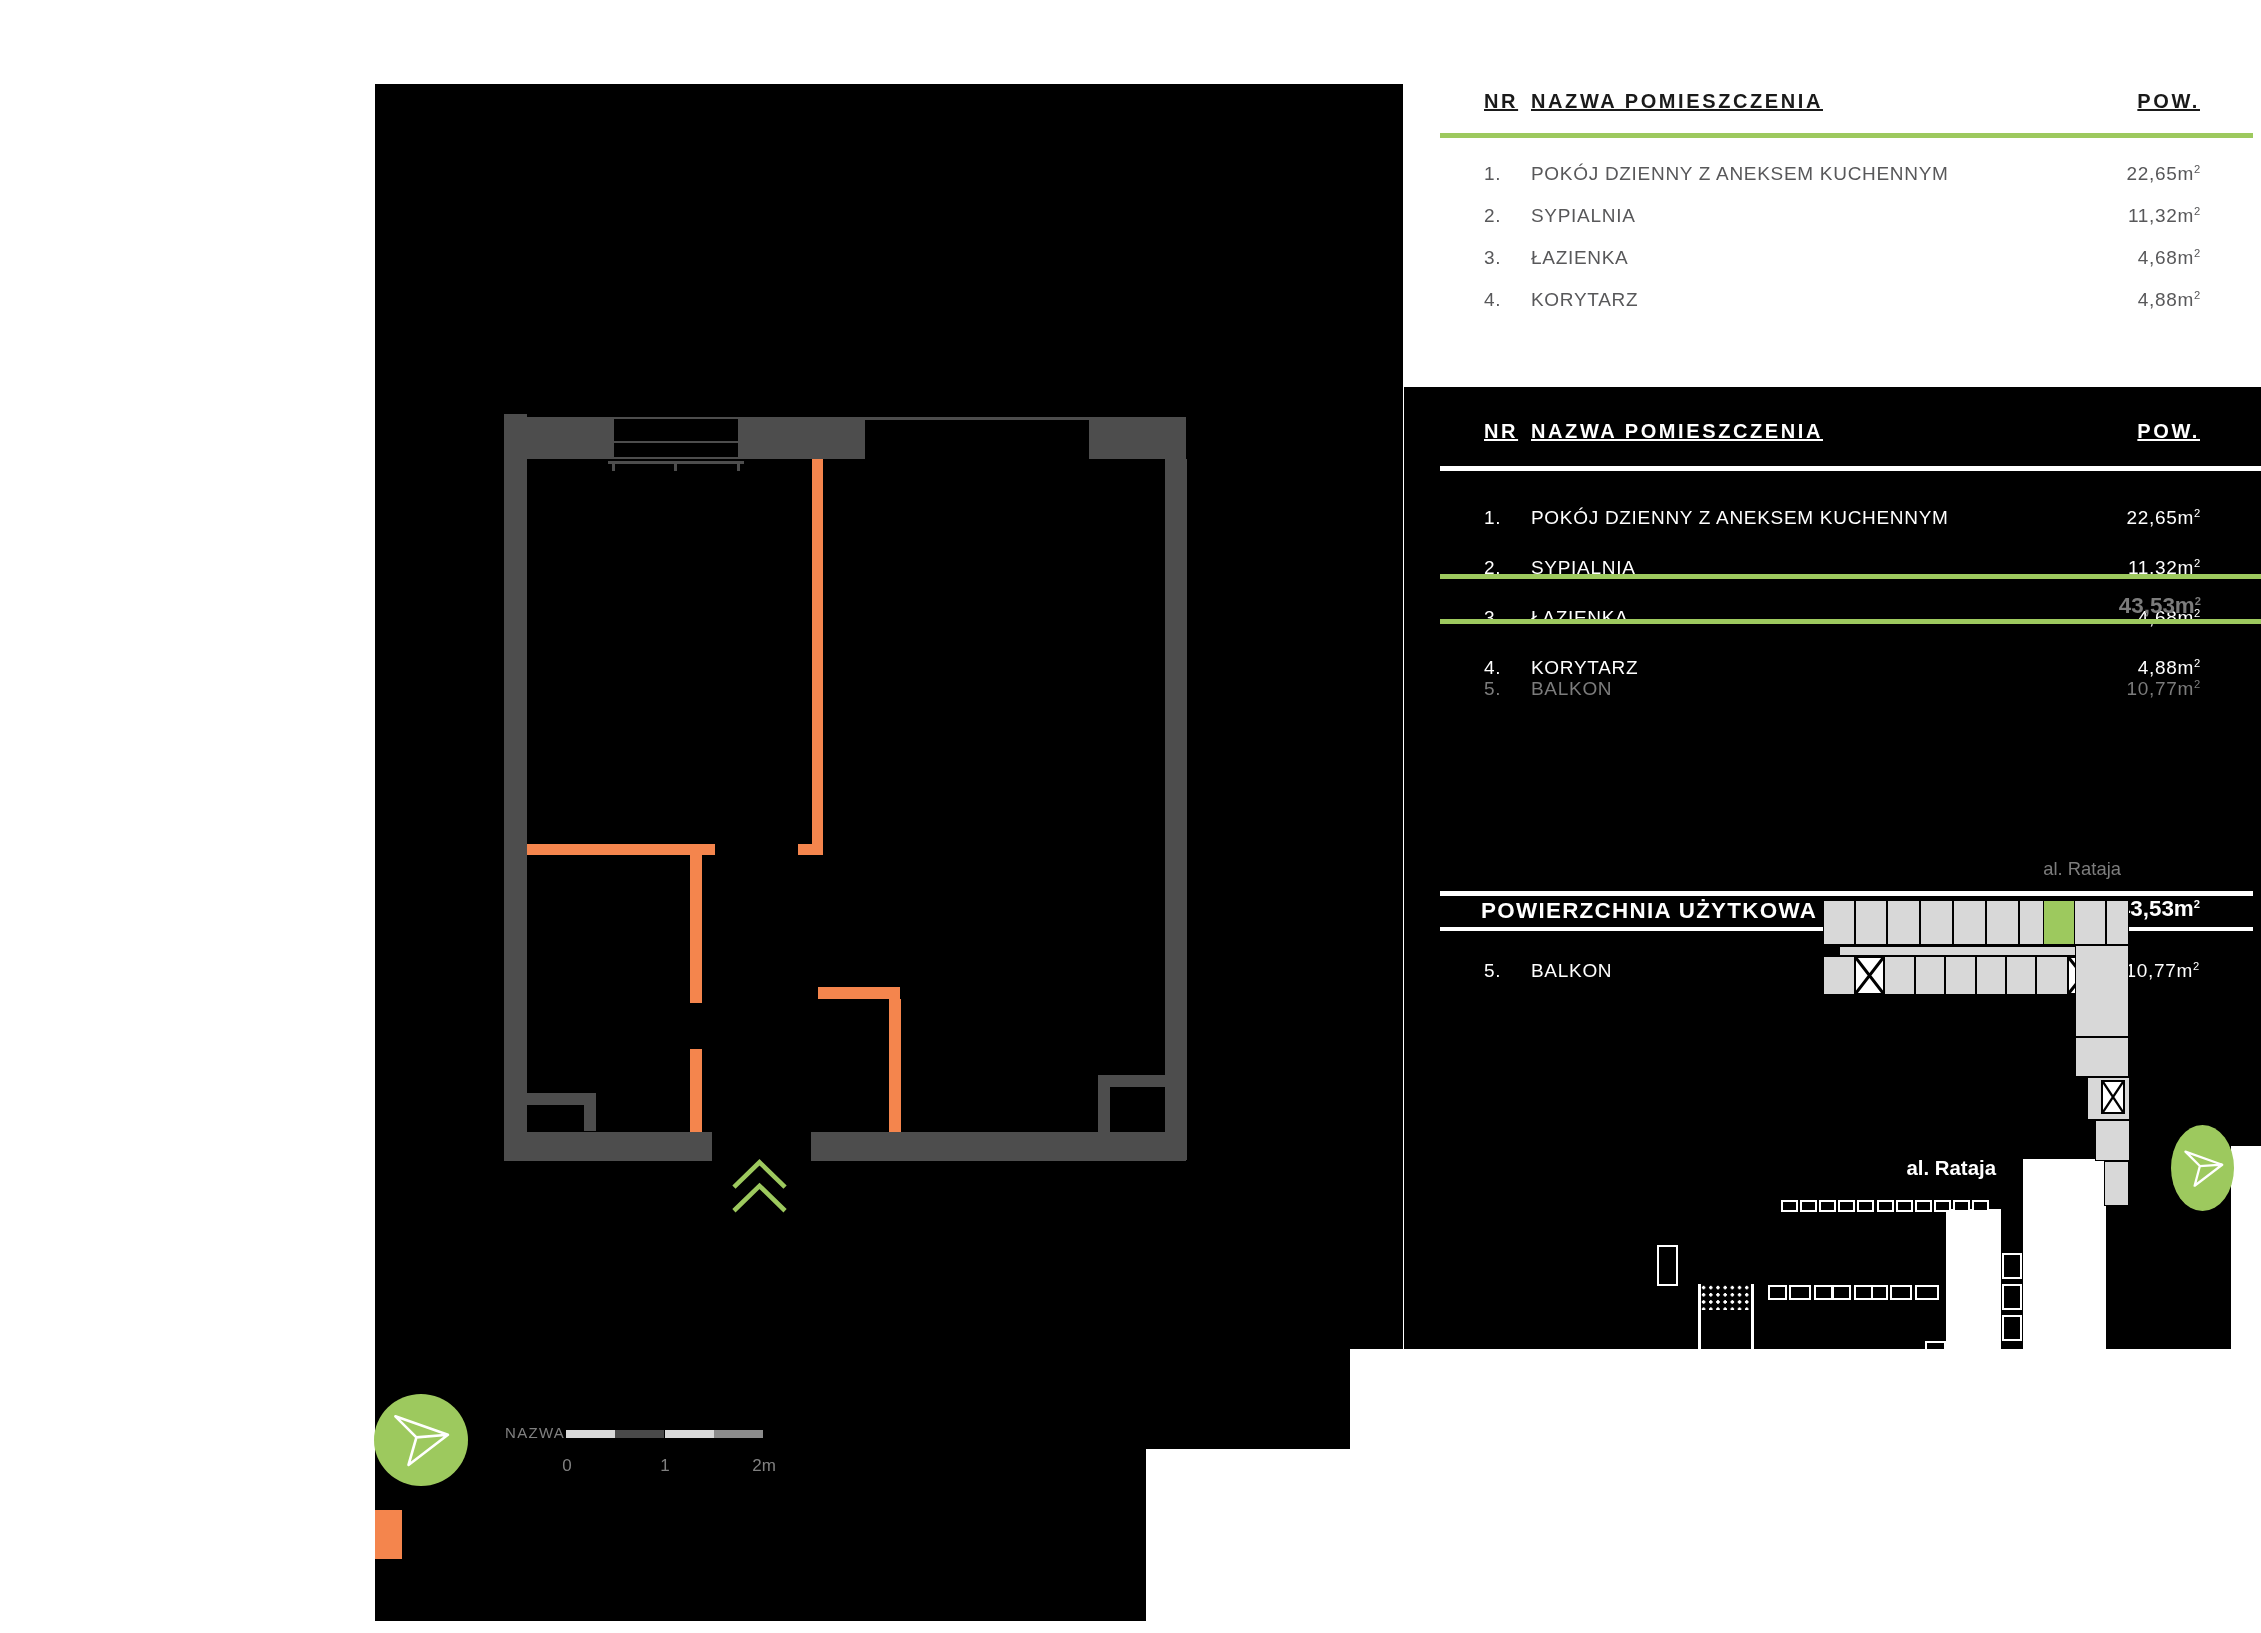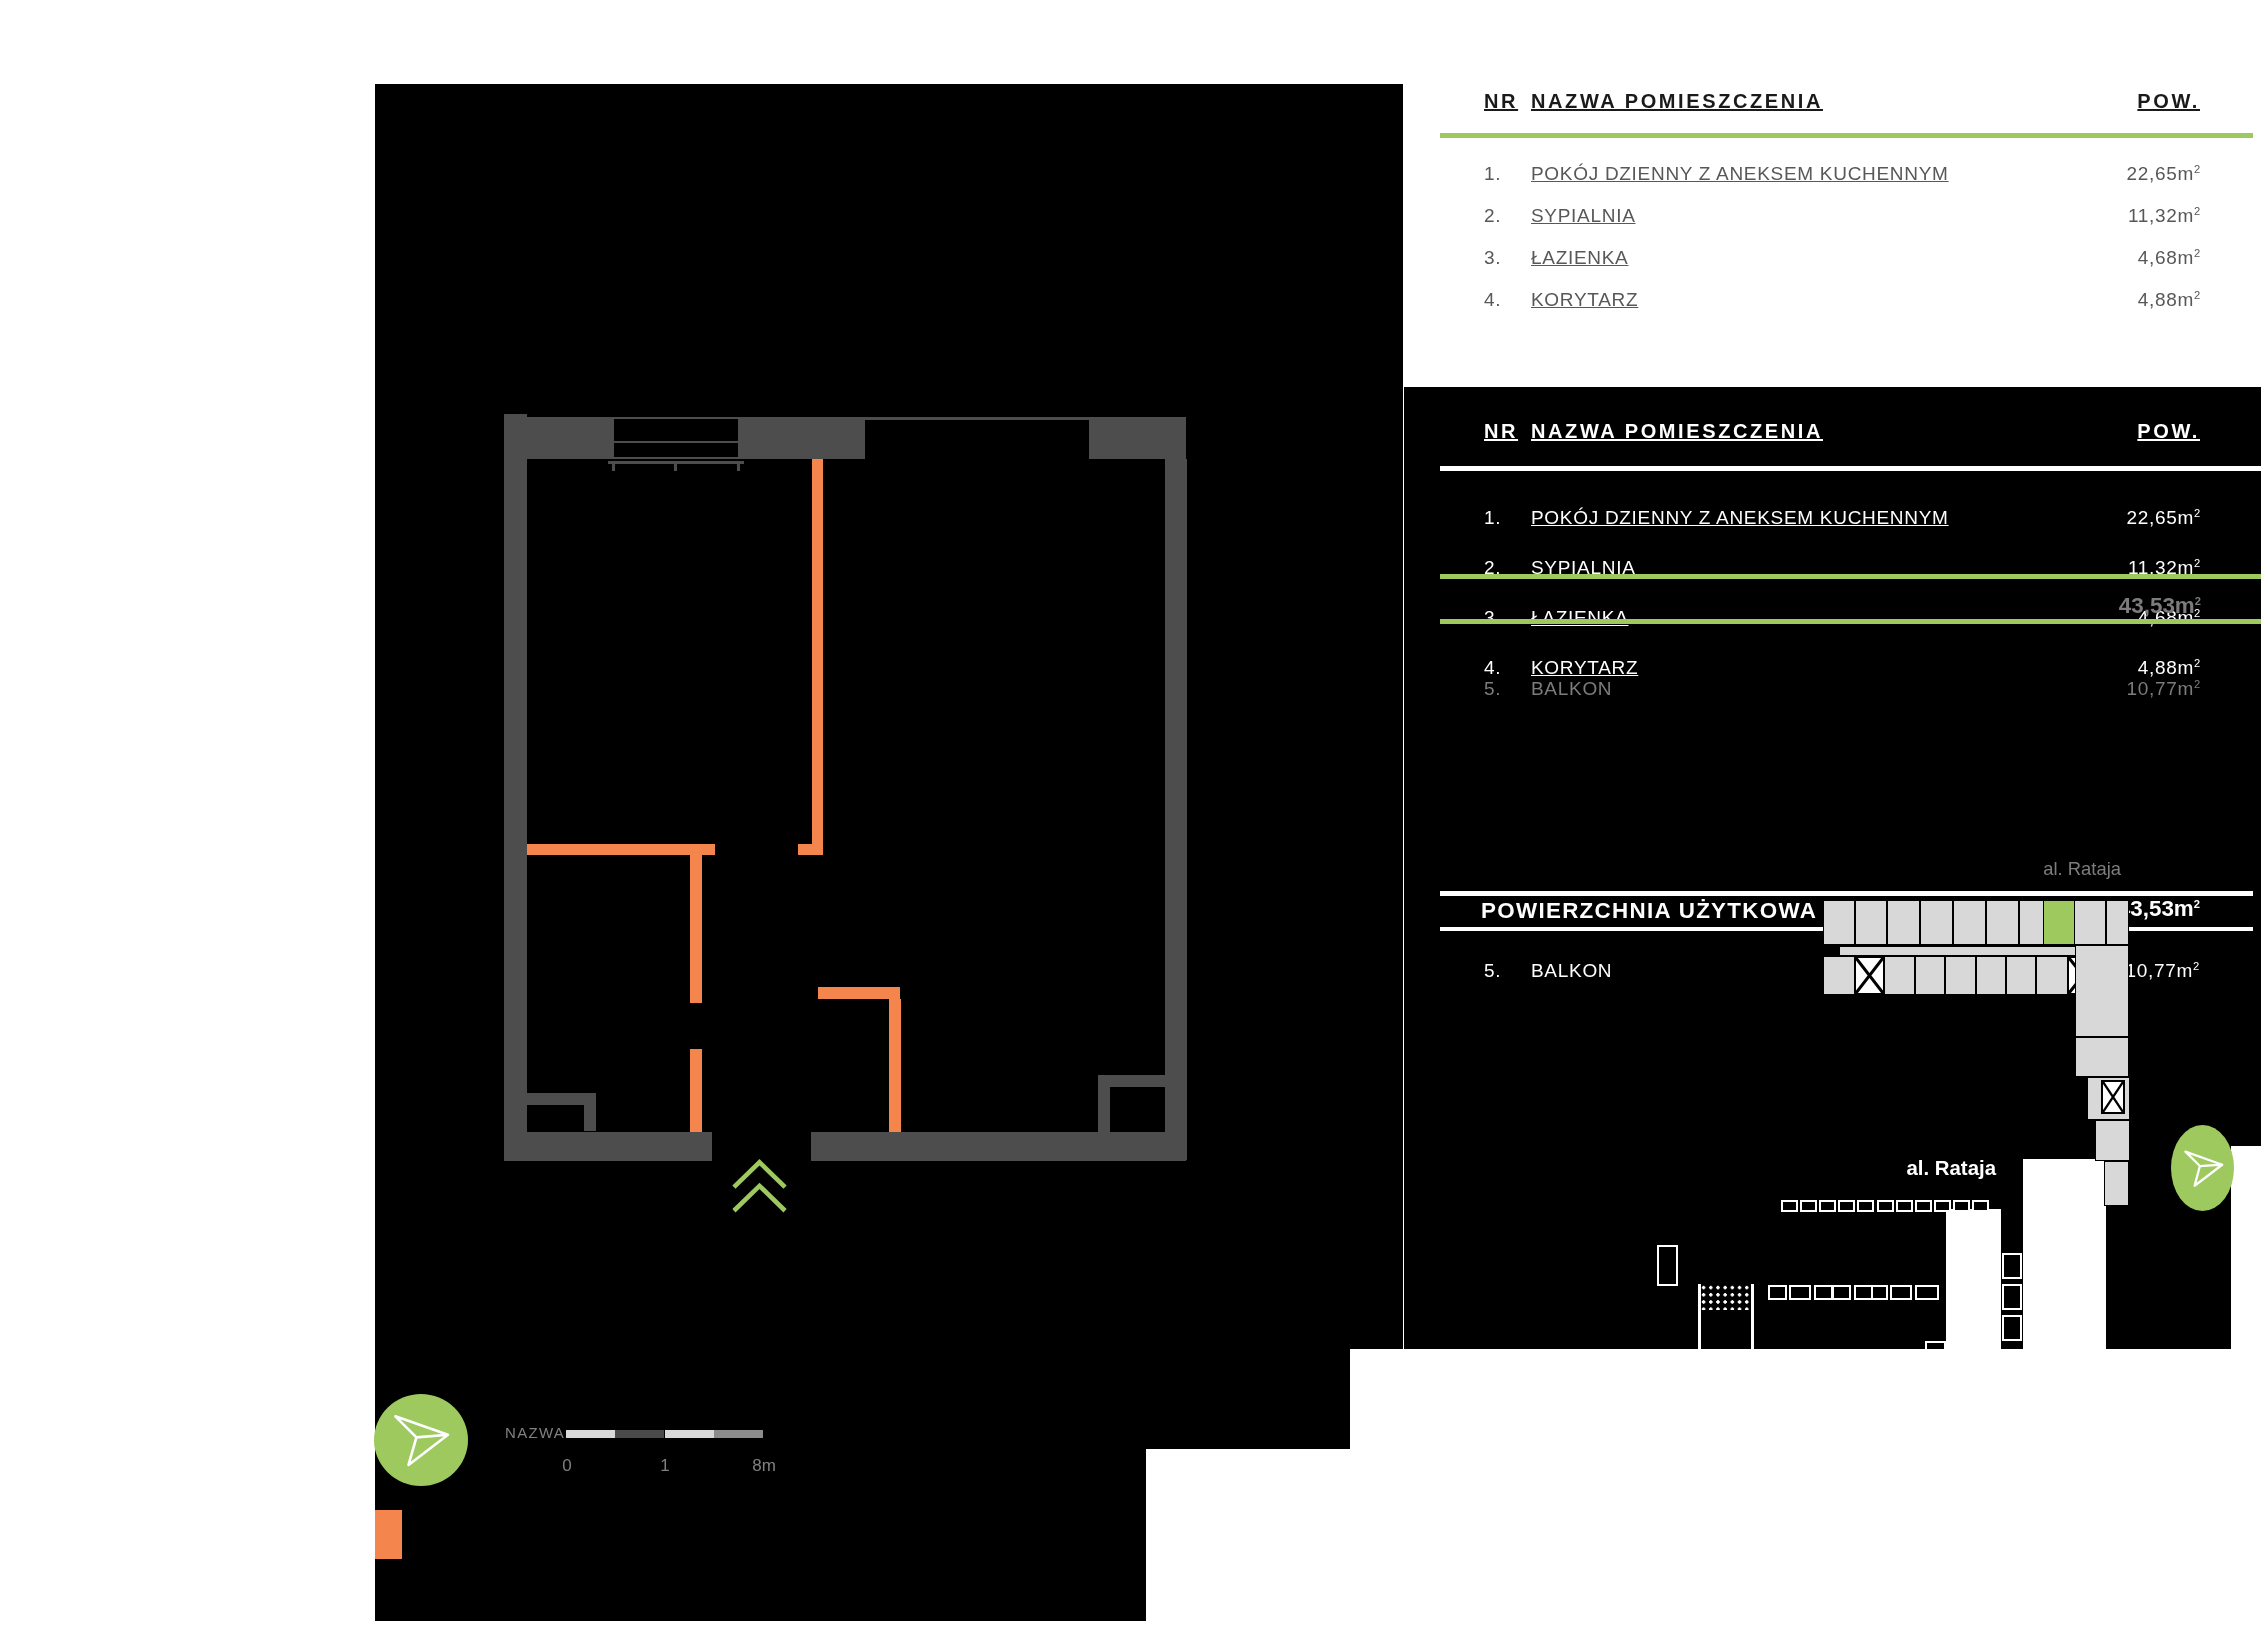--- a/index.html
+++ b/index.html
@@ -14,21 +14,21 @@
   .txt{position:absolute;white-space:nowrap;}
   .hdr{font-weight:bold;letter-spacing:2.6px;font-size:20px;text-decoration:underline;}
   .rowtxt{font-size:19px;letter-spacing:0.7px;}
   .sup{font-size:11.2px;vertical-align:super;line-height:0;}
   .grule{position:absolute;background:#9dc95e;}
   .wrule{position:absolute;background:#ffffff;}
   .tbl-rows{position:absolute;}
   .trow{position:relative;height:42px;}
   .trow2{position:relative;height:50px;}
   .trow .nr,.trow2 .nr{position:absolute;left:80px;top:0;}
-  .trow .nm,.trow2 .nm{position:absolute;left:127px;top:0;text-decoration:underline;}
+  .trow .nm,.trow2 .nm{position:absolute;left:127px;top:0;}
   .trow .vl,.trow2 .vl{position:absolute;left:507px;width:290px;top:0;text-align:right;}
   .lightrow{color:#58585a;}
   .darkrow{color:#ffffff;}
   .ghost{color:#7c7c7c;}
   .sq{position:absolute;border:2.6px solid #fff;background:#000;}
   .gsq{position:absolute;border:1.3px solid #000;background:#d8d8d8;box-sizing:border-box;}
   .xbox{position:absolute;border:2px solid #000;background:#fff;box-sizing:border-box;}
   .xbox svg{display:block;width:100%;height:100%;}
   .dots{position:absolute;background-color:#000;
         background-image:radial-gradient(#fff 34%, transparent 36%);
@@ -267,18 +267,18 @@
   </div>
   <span class="txt" style="left:505px;top:1424px;font-size:15px;letter-spacing:1.3px;color:#808080;">NAZWA</span>
   <div class="abs" style="left:566px;top:1430px;width:198px;height:8px;">
     <div style="position:absolute;left:0;width:49px;height:8px;background:#d9d9d9;"></div>
     <div style="position:absolute;left:49px;width:49px;height:8px;background:#4a4a4a;"></div>
     <div style="position:absolute;left:99px;width:49px;height:8px;background:#d9d9d9;"></div>
     <div style="position:absolute;left:148px;width:49px;height:8px;background:#8c8c8c;"></div>
   </div>
   <span class="txt" style="left:557px;width:20px;text-align:center;top:1456px;font-size:17px;color:#808080;">0</span>
   <span class="txt" style="left:655px;width:20px;text-align:center;top:1456px;font-size:17px;color:#808080;">1</span>
-  <span class="txt" style="left:741px;width:46px;text-align:center;top:1456px;font-size:17px;color:#808080;">8m</span>
+  <span class="txt" style="left:741px;width:46px;text-align:center;top:1456px;font-size:17px;color:#808080;">2m</span>
 
   <div class="abs" style="left:375px;top:1510px;width:27px;height:49px;background:#f4854d;"></div>
 
 </div>
 
 
 </body></html>

